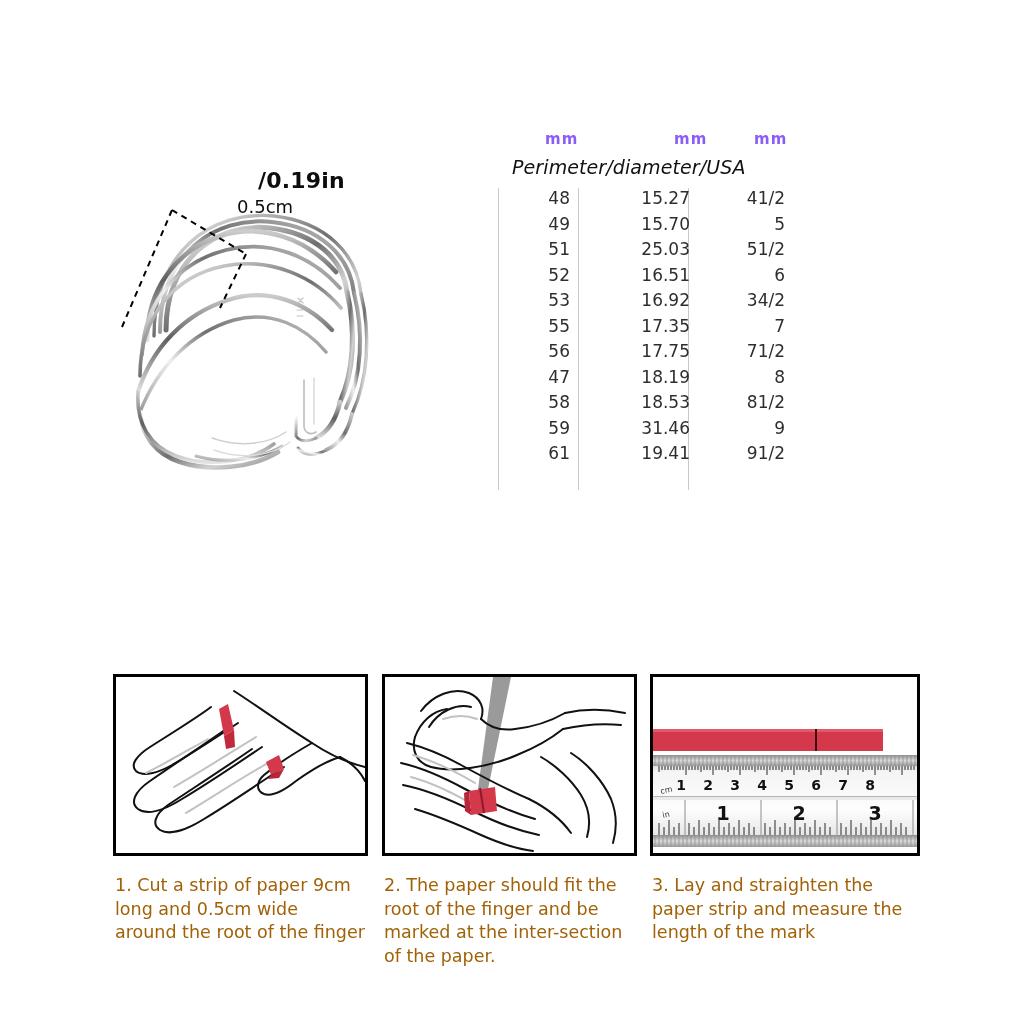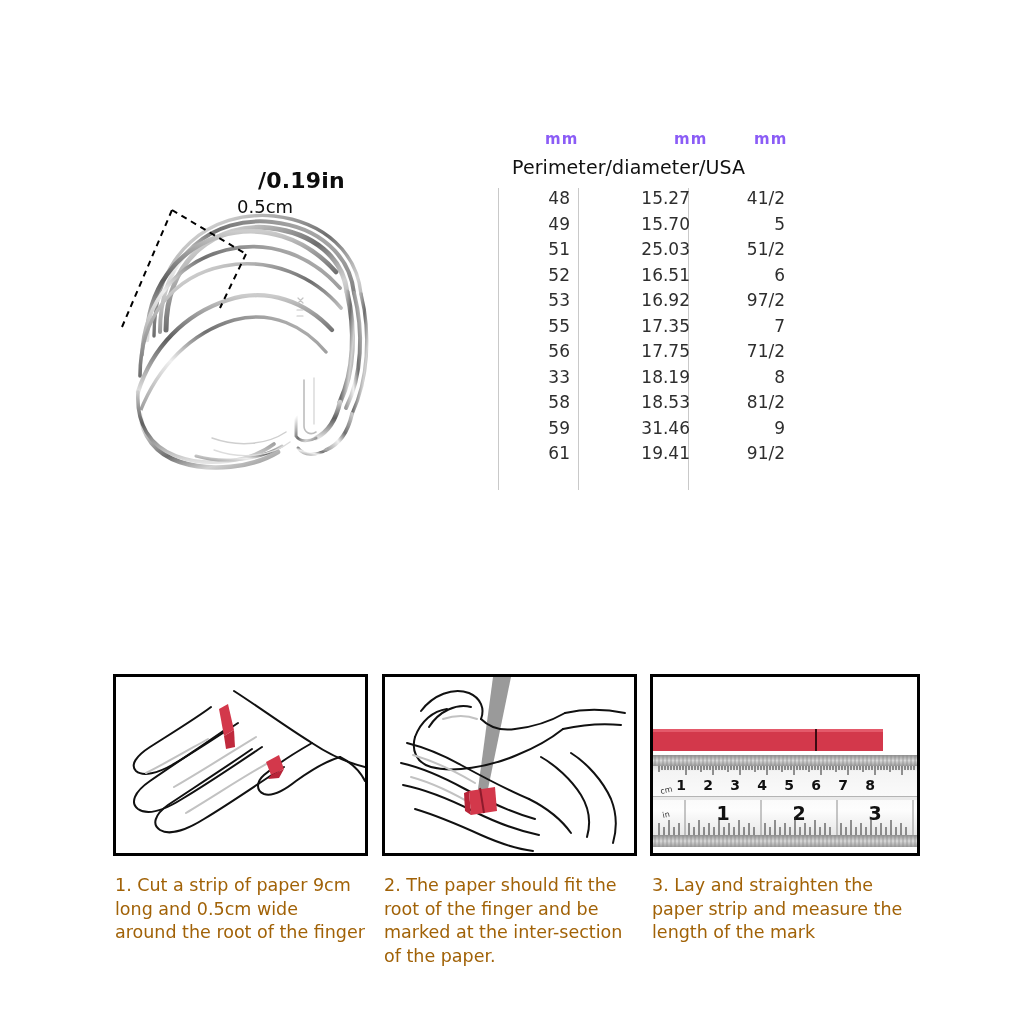--- a/index.html
+++ b/index.html
@@ -27,21 +27,21 @@
   
   #size-table{position:absolute;left:490px;top:130px;width:300px;height:360px;}
   .tbl-units{position:absolute;top:0;left:0;width:300px;height:24px;}
   .tbl-units span{
     position:absolute;font-size:15px;font-weight:700;letter-spacing:1px;color:#8b5cf6;
   }
   .u1{left:55px;} .u2{left:184px;} .u3{left:264px;}
   #tbl-title{
     position:absolute;top:26px;left:0;width:300px;
     text-align:left;font-size:19px;font-weight:400;color:#111;
-    padding-left:22px;box-sizing:border-box;letter-spacing:.1px;
+    padding-left:22px;box-sizing:border-box;letter-spacing:.1px;font-style:italic;
   }
   .tbl-body{position:absolute;top:58px;left:0;width:300px;}
   .tbl-row{position:relative;height:25.5px;}
   .tbl-row .c{position:absolute;font-size:17px;color:#2e2e2e;text-align:right;}
   .tbl-row .c1{left:10px;width:70px;}
   .tbl-row .c2{left:90px;width:110px;}
   .tbl-row .c3{left:200px;width:95px;}
   .vline{position:absolute;top:58px;width:1px;background:#c9c9c9;height:302px;}
   .vl0{left:8px;} .vl1{left:88px;} .vl2{left:198px;}
 
@@ -165,34 +165,34 @@
         <span class="c c3">51/2</span>
       </div>
       <div class="tbl-row">
         <span class="c c1">52</span>
         <span class="c c2">16.51</span>
         <span class="c c3">6</span>
       </div>
       <div class="tbl-row">
         <span class="c c1">53</span>
         <span class="c c2">16.92</span>
-        <span class="c c3">97/2</span>
+        <span class="c c3">34/2</span>
       </div>
       <div class="tbl-row">
         <span class="c c1">55</span>
         <span class="c c2">17.35</span>
         <span class="c c3">7</span>
       </div>
       <div class="tbl-row">
         <span class="c c1">56</span>
         <span class="c c2">17.75</span>
         <span class="c c3">71/2</span>
       </div>
       <div class="tbl-row">
-        <span class="c c1">33</span>
+        <span class="c c1">47</span>
         <span class="c c2">18.19</span>
         <span class="c c3">8</span>
       </div>
       <div class="tbl-row">
         <span class="c c1">58</span>
         <span class="c c2">18.53</span>
         <span class="c c3">81/2</span>
       </div>
       <div class="tbl-row">
         <span class="c c1">59</span>

